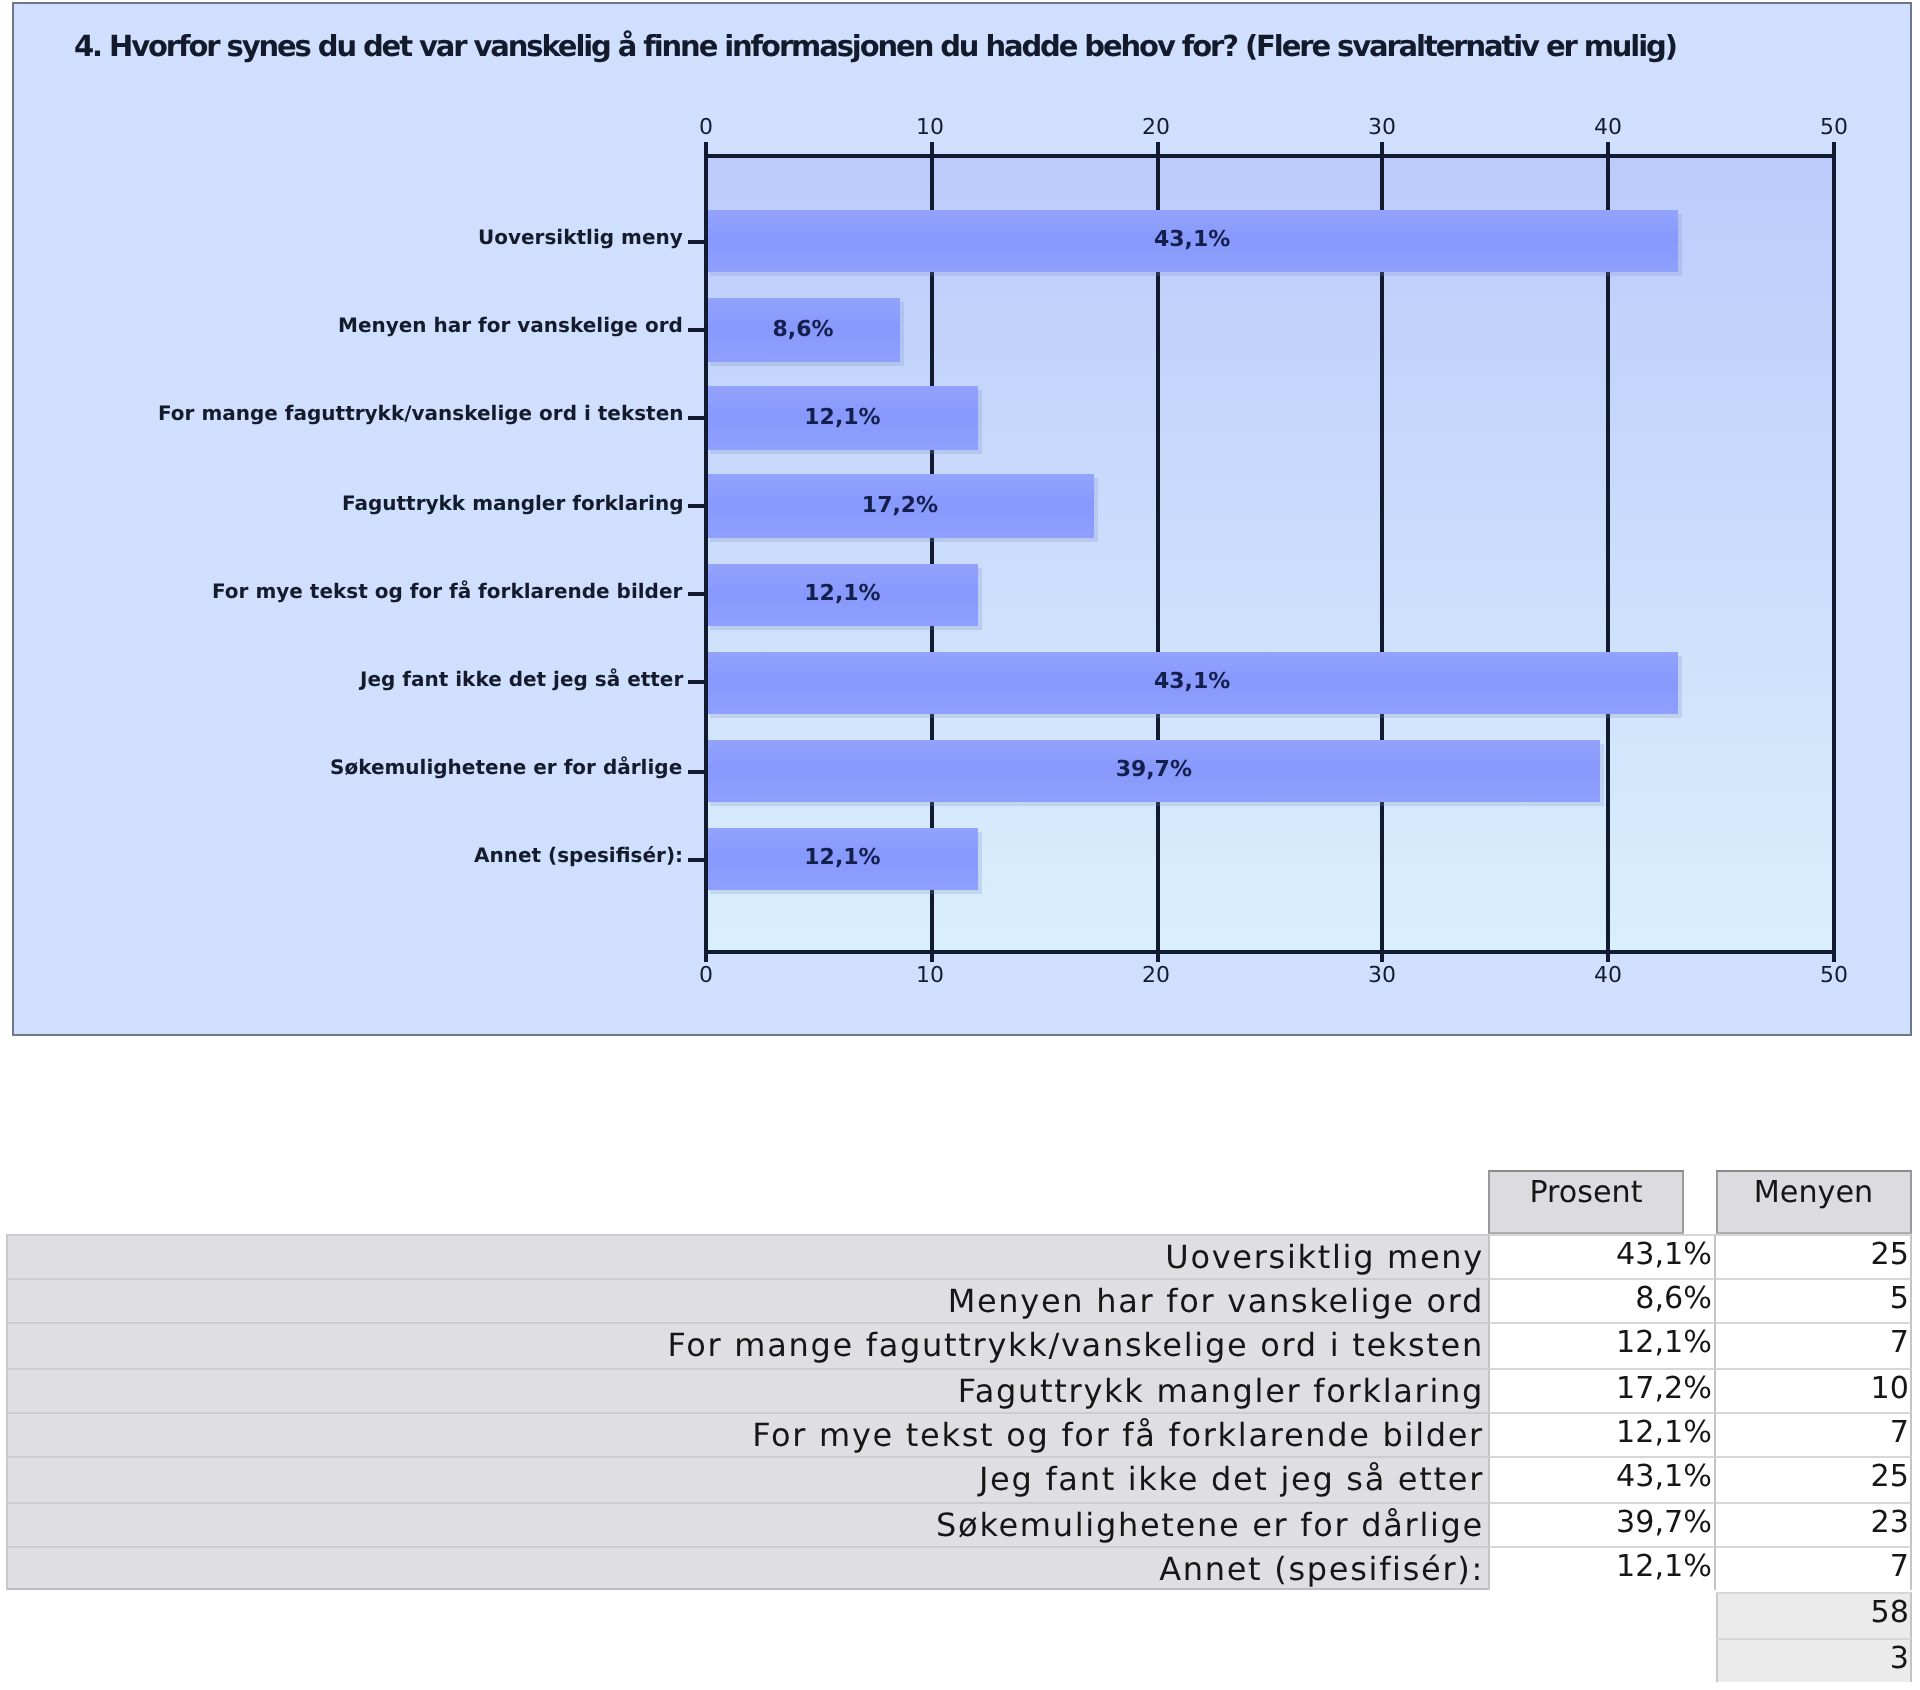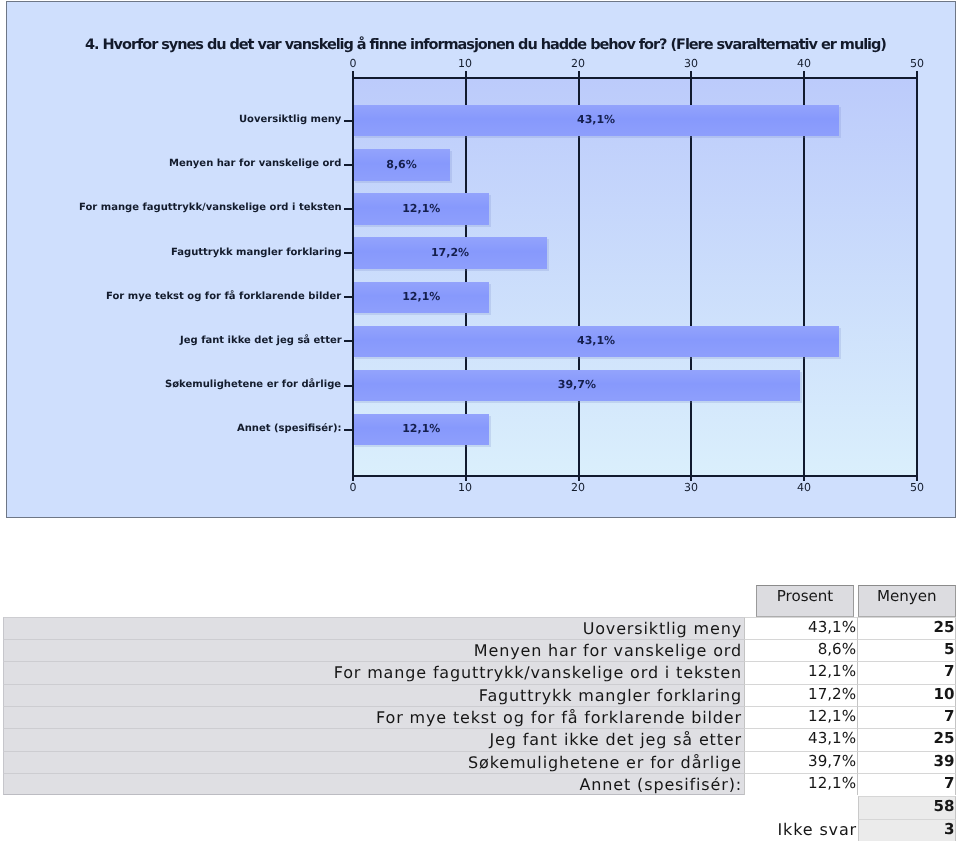--- a/index.html
+++ b/index.html
@@ -4,22 +4,22 @@
 <title>Survey result</title>
 <style>
   html,body{margin:0;padding:0;background:#fff;}
   body{width:960px;height:845px;font-family:"DejaVu Sans",sans-serif;overflow:hidden;
     -webkit-font-smoothing:antialiased;text-rendering:geometricPrecision;}
   #root{position:relative;width:960px;height:845px;transform:translateZ(0);}
 
   
   .chart-panel{position:absolute;left:5.5px;top:1px;width:950.5px;height:517px;
     background:#cfdffd;border:1px solid #6e7786;box-sizing:border-box;}
-  .chart-title{will-change:transform;position:absolute;left:37px;top:38px;font-size:14.5px;font-weight:bold;
-    color:#131a2b;letter-spacing:-1.05px;white-space:nowrap;line-height:15px;margin-left:48px;}
+  .chart-title{will-change:transform;position:absolute;left:37px;top:17px;font-size:14.5px;font-weight:bold;
+    color:#131a2b;letter-spacing:-1.05px;white-space:nowrap;line-height:15px;}
 
   .plot{position:absolute;left:352.6px;top:79px;width:564px;height:396px;}
   .plot-bg{position:absolute;inset:0;background:linear-gradient(#bccbfb,#daeffc);}
   .plot-frame-top,.plot-frame-bottom{position:absolute;left:0;width:100%;height:2px;background:#111a2e;}
   .plot-frame-left{position:absolute;left:-0.9px;top:0;width:2px;height:100%;background:#111a2e;}
   .gridline{position:absolute;top:0;width:2px;height:100%;background:#111a2e;}
 
   .bar{position:absolute;background:#8799fc;
        background-image:linear-gradient(to bottom,rgba(255,255,255,.10),rgba(255,255,255,0) 45%,rgba(255,255,255,.06));}
   .bar-shadow{position:absolute;background:rgba(120,135,200,.22);}
@@ -28,33 +28,33 @@
   .cat-tick{position:absolute;height:2px;width:9px;background:#111a2e;}
   .xtick{position:absolute;width:2px;background:#111a2e;}
   .xlab{will-change:transform;position:absolute;font-size:11px;font-weight:normal;color:#131b2c;text-align:center;line-height:12px;}
 
   
   .tbl{position:absolute;left:0;top:584.5px;width:956px;color:#161616;will-change:transform;}
   .thead{position:relative;height:31.8px;}
   .th{position:absolute;top:0;height:31.8px;line-height:21px;text-align:center;
       font-size:15.1px;background:#dcdce0;box-sizing:border-box;
       border:1px solid #9a9a9a;border-top-color:#8b8b8b;border-bottom-color:#adadad;}
-  .th.c1{left:744px;width:98px;margin-left:12px;}
+  .th.c1{left:744px;width:98px;}
   .th.c2{left:857.5px;width:98.5px;}
   .tr{position:relative;height:22.3px;}
   .td{position:absolute;top:0;height:22.3px;line-height:22.3px;box-sizing:border-box;}
   .td.c1,.td.c2{line-height:19px;}
   .td.lbl{left:3px;width:741px;background:#dfdfe3;text-align:right;padding-right:2px;
           font-size:16px;letter-spacing:0.85px;border-top:1px solid #cdcdd1;
           border-left:1px solid #c6c6cb;}
   .td.c1{left:744px;width:113.5px;text-align:right;padding-right:0.5px;background:#fff;
          font-size:15.1px;border-top:1px solid #d6d6d6;
          border-left:1px solid #c4c4c4;border-right:1px solid #c4c4c4;}
   .td.c2{left:857.5px;width:98.5px;text-align:right;padding-right:0.5px;background:#fff;
-         font-size:15.1px;border-top:1px solid #d6d6d6;border-right:1px solid #c4c4c4;font-weight:bold;}
+         font-size:15.1px;border-top:1px solid #d6d6d6;border-right:1px solid #c4c4c4;}
   .tr.last .lbl{border-bottom:1px solid #bcbcc2;}
   .tr.sum.first{margin-top:1.3px;}
   .tr.sum .slbl{left:3px;width:854.5px;text-align:right;padding-right:0.5px;background:#fff;
          font-size:16px;letter-spacing:0.85px;}
   .tr.sum .sval{background:#ebebeb;border-left:1px solid #c9c9c9;border-top:1px solid #d6d6d6;padding-left:47px;}
 </style>
 </head>
 <body>
 
 <div id="root">
@@ -167,28 +167,27 @@
         <div class="td c2">7</div>
       </div>
       <div class="tr">
         <div class="td lbl">Jeg fant ikke det jeg så etter</div>
         <div class="td c1">43,1%</div>
         <div class="td c2">25</div>
       </div>
       <div class="tr">
         <div class="td lbl">Søkemulighetene er for dårlige</div>
         <div class="td c1">39,7%</div>
-        <div class="td c2">39</div>
+        <div class="td c2">23</div>
       </div>
       <div class="tr last">
         <div class="td lbl">Annet (spesifisér):</div>
         <div class="td c1">12,1%</div>
         <div class="td c2">7</div>
       </div>
       <div class="tr sum first">
         <div class="td c2 sval">58</div>
       </div>
       <div class="tr sum">
-        <div class="td slbl">Ikke svar</div>
         <div class="td c2 sval">3</div>
       </div>
     </div>
 </div>
 
 </body></html>

